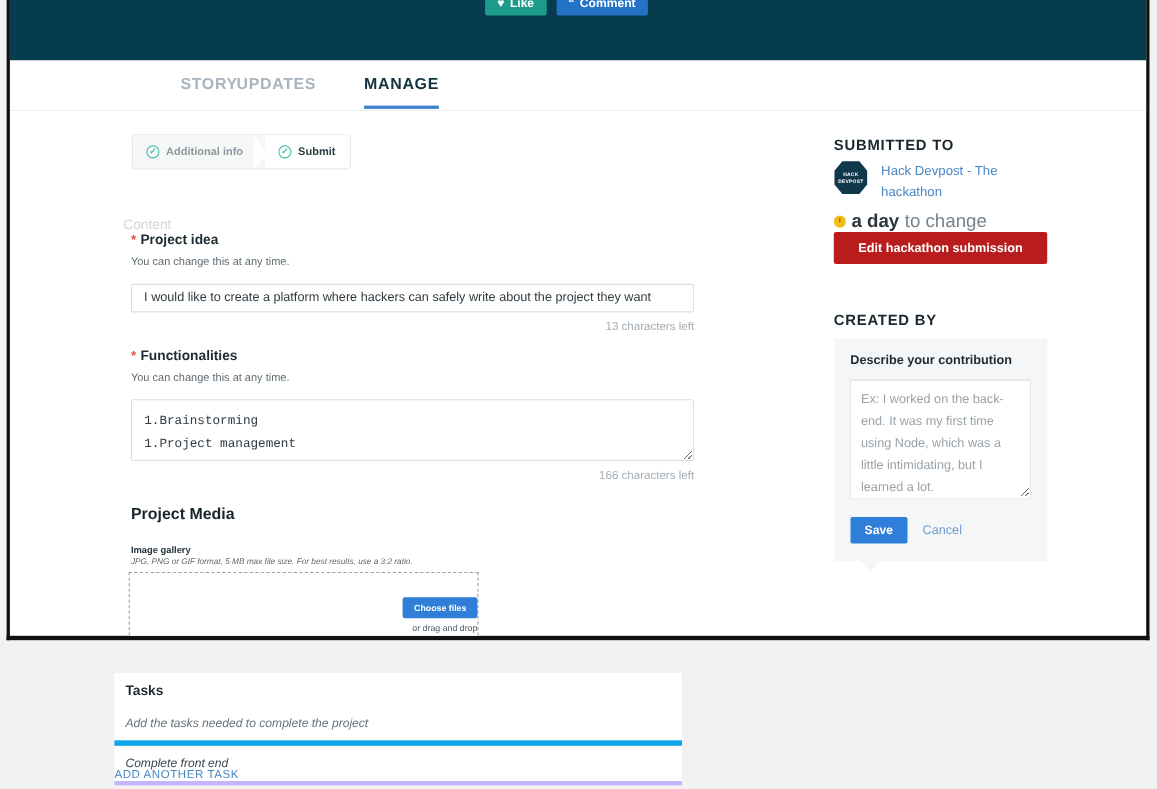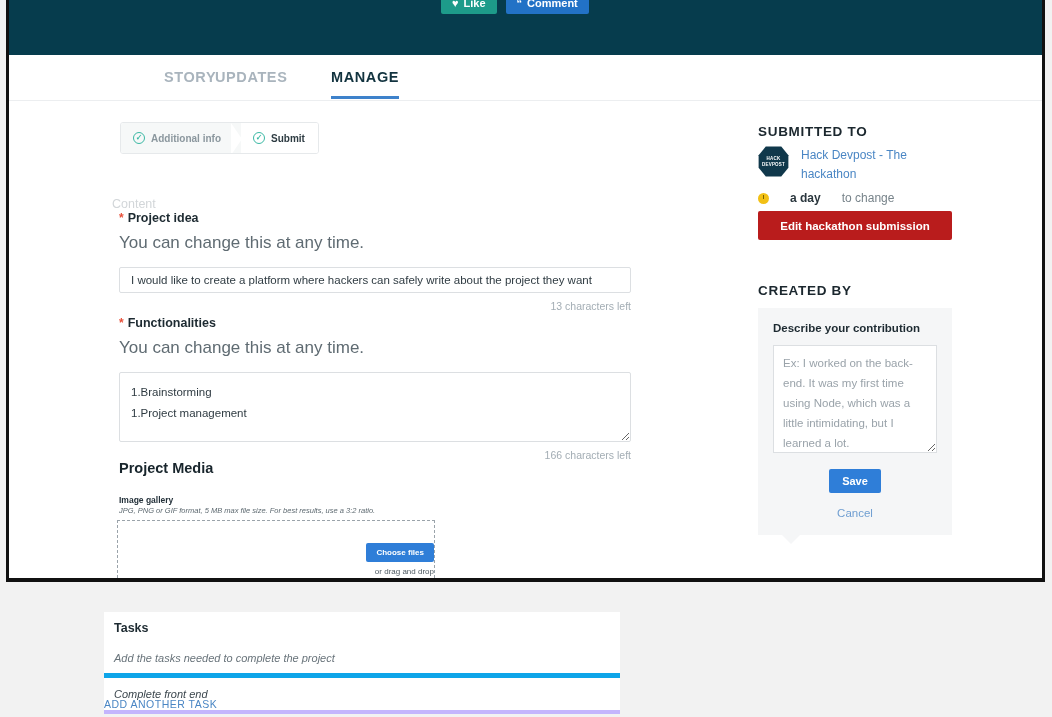--- a/index.html
+++ b/index.html
@@ -110,37 +110,37 @@
   .section-eyebrow {
     position: absolute; left: 103px; top: 96px;
     font-size: 12.5px; color: #d2d6d9;
   }
   .field-label {
     font-size: 12.5px; font-weight: bold; color: #1d2a31;
     display: flex; align-items: baseline; gap: 4px;
   }
   .req { color: #e8503a; font-size: 12px; }
   .field-help {
-    font-size: 17px; color: #5f6b72; margin-top: 8px;
+    font-size: 10px; color: #5f6b72; margin-top: 8px;
   }
   .char-left {
     font-size: 10.5px; color: #a3adb4; text-align: right;
     margin-top: 7px;
   }
   .txt-input, .txt-area {
     width: 512px; border: 1px solid #dcdfe2; border-radius: 2px;
     background: #ffffff;
     font-family: "Liberation Sans", sans-serif;
     font-size: 11.5px; color: #2f3b42;
     padding: 9px 11px;
     display: block;
     resize: none;
   }
   .txt-input { height: 26px; padding: 0 11px; line-height: 26px; }
-  .txt-area { height: 70px; line-height: 21px; resize: vertical; }
+  .txt-area { height: 56px; line-height: 21px; resize: vertical; font-family: Liberation Mono, monospace; }
 
   #f-idea { position: absolute; left: 110px; top: 110px; }
   #f-func { position: absolute; left: 110px; top: 215px; }
 
   #media-title {
     position: absolute; left: 110px; top: 359px;
     font-size: 14.5px; font-weight: bold; color: #18252c;
   }
   #gallery-label {
     position: absolute; left: 110px; top: 394px;
@@ -185,22 +185,22 @@
     align-items: center; justify-content: center;
     color: #ffffff; font-size: 4.5px; font-weight: bold;
     line-height: 6px; letter-spacing: 0.2px;
   }
   .hack-link {
     font-size: 12px; color: #4a86c4; line-height: 19px;
     width: 140px; text-decoration: none; cursor: pointer;
   }
   #deadline {
     position: absolute; left: 0; top: 90px;
-    font-size: 12px; color: #77838a;
-    display: flex; align-items: center; gap: 21px;
+    font-size: 17px; color: #77838a;
+    display: flex; align-items: center; gap: 5px;
   }
   #deadline b { color: #2b373e; }
   .clock {
     width: 11px; height: 11px; border-radius: 50%;
     background: #f2c015; flex: none; position: relative;
   }
   .clock::after {
     content: ""; position: absolute;
     left: 5px; top: 2.5px; width: 1.2px; height: 4px;
     background: #7b6200;
@@ -235,21 +235,21 @@
   }
   #contrib-area {
     width: 100%; height: 108px;
     border: 1px solid #dcdfe2; background: #ffffff;
     font-family: "Liberation Sans", sans-serif;
     font-size: 11.5px; line-height: 20px; color: #2f3b42;
     padding: 7px 9px; resize: vertical;
   }
   #contrib-area::placeholder { color: #9aa3aa; }
   #contrib-actions {
-    display: flex; align-items: center; gap: 14px; margin-top: 12px; flex-direction: column;
+    display: flex; align-items: center; gap: 14px; margin-top: 12px;
   }
   #save-btn {
     background: #2f7ed8; color: #ffffff; border: none; border-radius: 2px;
     font-size: 11px; font-weight: bold; padding: 6px 13px;
     font-family: "Liberation Sans", sans-serif; cursor: pointer;
   }
   #cancel-link {
     font-size: 11.5px; color: #6f9ed1; cursor: pointer; text-decoration: none;
   }
 

